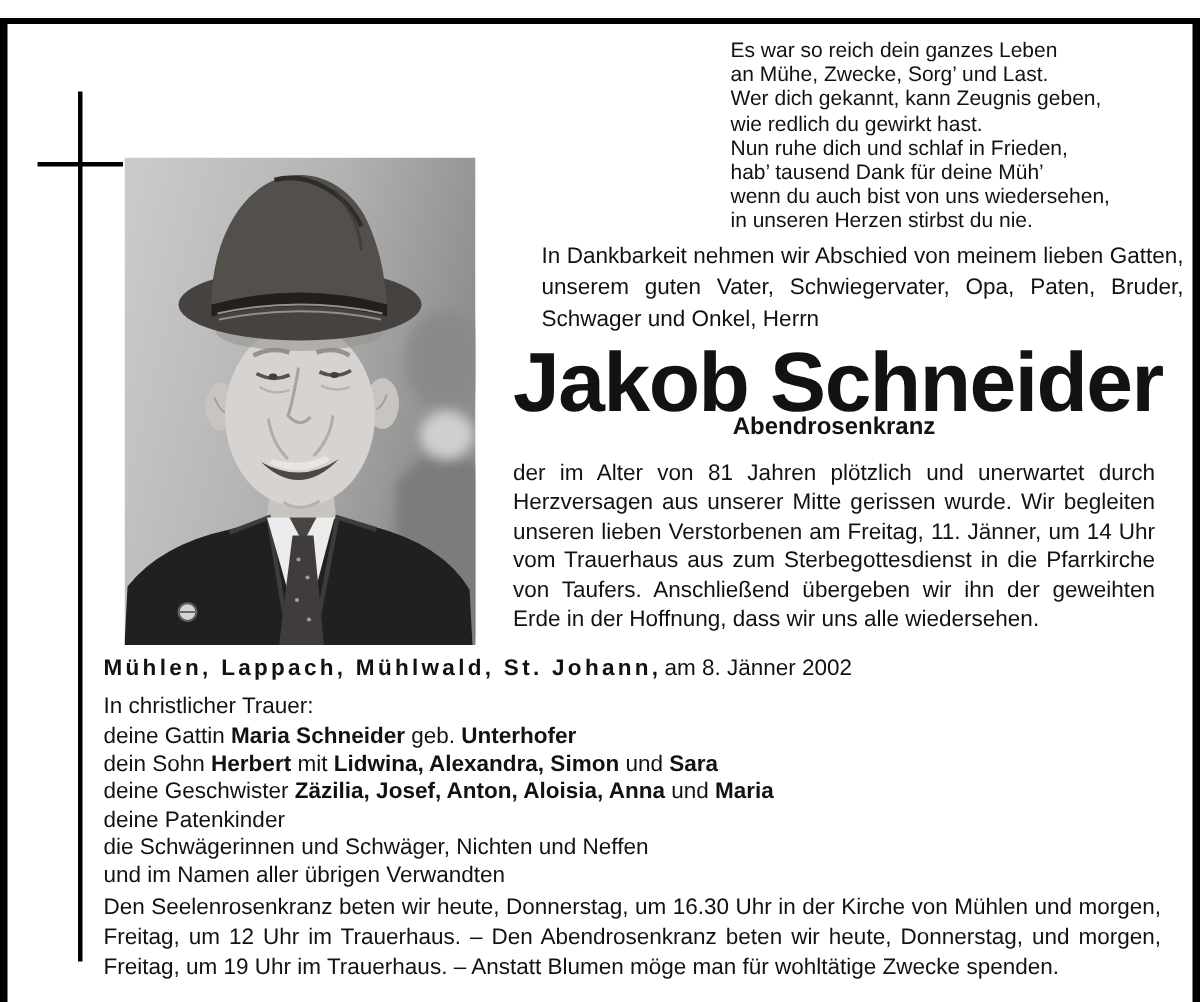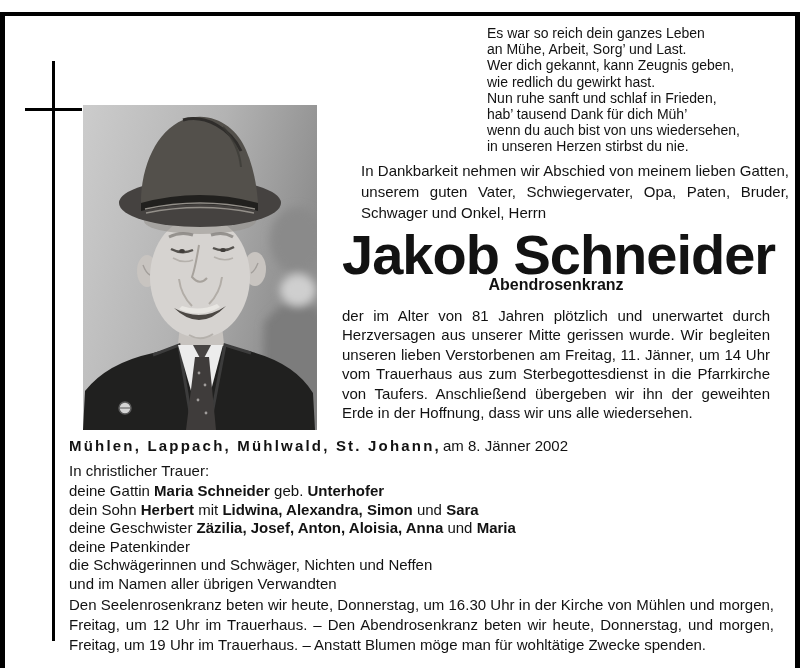--- a/index.html
+++ b/index.html
@@ -132,25 +132,25 @@
 
       <g>
         <circle cx="42" cy="303" r="6" fill="#d4d4d4" stroke="#5a5a5a" stroke-width="1.5"></circle>
         <path d="M37 303 h 10" stroke="#6a6a6a" stroke-width="1.2"></path>
       </g>
     </svg>
   </div>
 
   <div class="abs poem">
       <div>Es war so reich dein ganzes Leben</div>
-      <div>an Mühe, Arbeit, Sorg’ und Last.</div>
+      <div>an Mühe, Zwecke, Sorg’ und Last.</div>
       <div>Wer dich gekannt, kann Zeugnis geben,</div>
       <div>wie redlich du gewirkt hast.</div>
-      <div>Nun ruhe sanft und schlaf in Frieden,</div>
-      <div>hab’ tausend Dank für dich Müh’</div>
+      <div>Nun ruhe dich und schlaf in Frieden,</div>
+      <div>hab’ tausend Dank für deine Müh’</div>
       <div>wenn du auch bist von uns wiedersehen,</div>
       <div>in unseren Herzen stirbst du nie.</div>
     </div>
 
   <p class="abs intro" style="margin:0">In Dankbarkeit nehmen wir Abschied von meinem lieben Gatten, unserem guten Vater, Schwiegervater, Opa, Paten, Bruder, Schwager und Onkel, Herrn</p>
 
   <h1 class="abs name" style="margin:0">Jakob Schneider</h1>
   <div class="abs profession">Abendrosenkranz</div>
 
   <p class="abs announcement" style="margin:0">der im Alter von 81 Jahren plötzlich und unerwartet durch Herzversagen aus unserer Mitte gerissen wurde. Wir begleiten unseren lieben Verstorbenen am Freitag, 11. Jänner, um 14 Uhr vom Trauerhaus aus zum Sterbegottesdienst in die Pfarrkirche von Taufers. Anschließend übergeben wir ihn der geweihten Erde in der Hoffnung, dass wir uns alle wiedersehen.</p>

